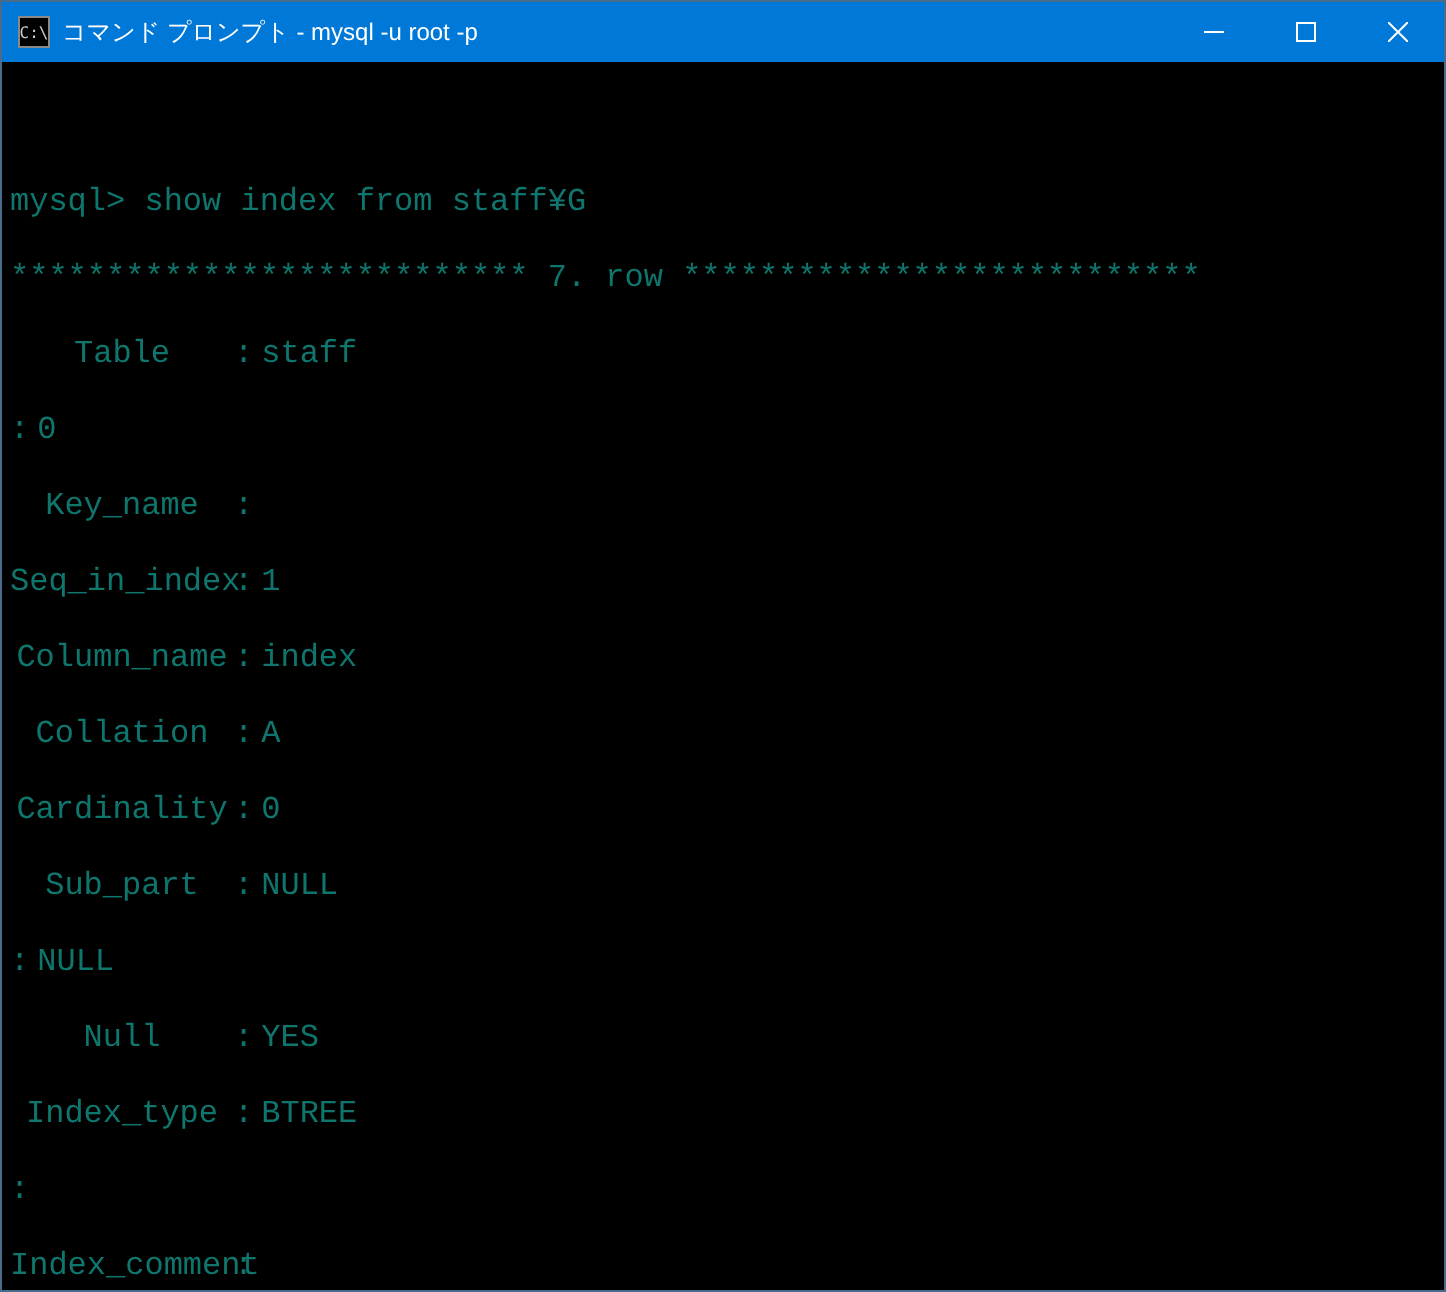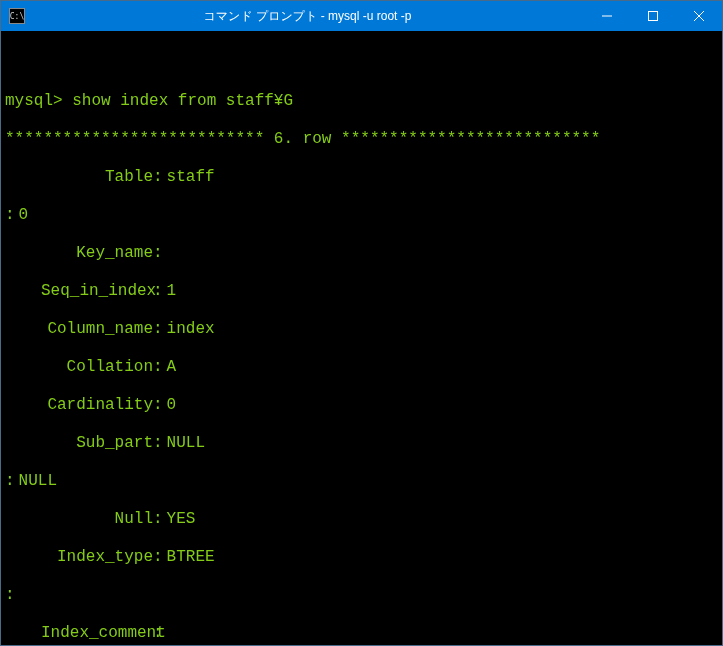--- a/index.html
+++ b/index.html
@@ -21,41 +21,41 @@
     font-size: 12px;
   }
   .titlebar .icon {
     width: 16px; height: 16px;
     margin: 0 6px 0 8px;
     background: #000;
     border: 1px solid #888;
     display: flex; align-items: center; justify-content: center;
     font-size: 8px; color: #ccc; font-family: monospace;
   }
-  .titlebar .title { flex: 1; white-space: nowrap; overflow: hidden; text-align: center; }
+  .titlebar .title { flex: 1; white-space: nowrap; overflow: hidden; }
   .winbtn {
     width: 46px; height: 30px;
     display: flex; align-items: center; justify-content: center;
     color: #fff;
   }
   .winbtn svg { display: block; }
   .terminal {
     background: #000;
-    color: #84cc16;
+    color: #0f766e;
     font-size: 16px;
     line-height: 19px;
     padding: 4px 4px 0 4px;
     white-space: pre;
     height: calc(100% - 30px);
     overflow: hidden;
     letter-spacing: 0px;
   }
   .line { white-space: pre; }
   .kv { display: flex; }
-  .kv .k { width: 112px; text-align: right; margin-left: 36px; }
+  .kv .k { width: 112px; text-align: center; }
   .kv .sep { padding: 0 4px 0 0; }
   @keyframes blink { 50% { opacity: 0; } }
 </style>
 </head>
 <body>
 
 <div class="titlebar">
   <div class="icon">C:\</div>
   <div class="title">コマンド プロンプト - mysql  -u root -p</div>
   <div class="winbtn">
@@ -72,21 +72,21 @@
     <svg width="10" height="10">
         <line x1="0" y1="0" x2="10" y2="10" stroke="#fff" stroke-width="1"></line>
         <line x1="10" y1="0" x2="0" y2="10" stroke="#fff" stroke-width="1"></line>
       </svg>
   </div>
 </div>
 
 <div class="terminal">
 <div class="line"> </div>
 <div class="line"><span>mysql&gt;</span> <span>show index from staff¥G</span></div>
-<div class="line"><span>***************************</span> <span>6. row</span> <span>***************************</span></div>
+<div class="line"><span>***************************</span> <span>7. row</span> <span>***************************</span></div>
 <div class="kv"><span class="k">Table</span><span class="sep">:</span><span>staff</span></div>
 <div class="kv"><span class="sep">:</span><span>0</span></div>
 <div class="kv"><span class="k">Key_name</span><span class="sep">:</span></div>
 <div class="kv"><span class="k">Seq_in_index</span><span class="sep">:</span><span>1</span></div>
 <div class="kv"><span class="k">Column_name</span><span class="sep">:</span><span>index</span></div>
 <div class="kv"><span class="k">Collation</span><span class="sep">:</span><span>A</span></div>
 <div class="kv"><span class="k">Cardinality</span><span class="sep">:</span><span>0</span></div>
 <div class="kv"><span class="k">Sub_part</span><span class="sep">:</span><span>NULL</span></div>
 <div class="kv"><span class="sep">:</span><span>NULL</span></div>
 <div class="kv"><span class="k">Null</span><span class="sep">:</span><span>YES</span></div>

